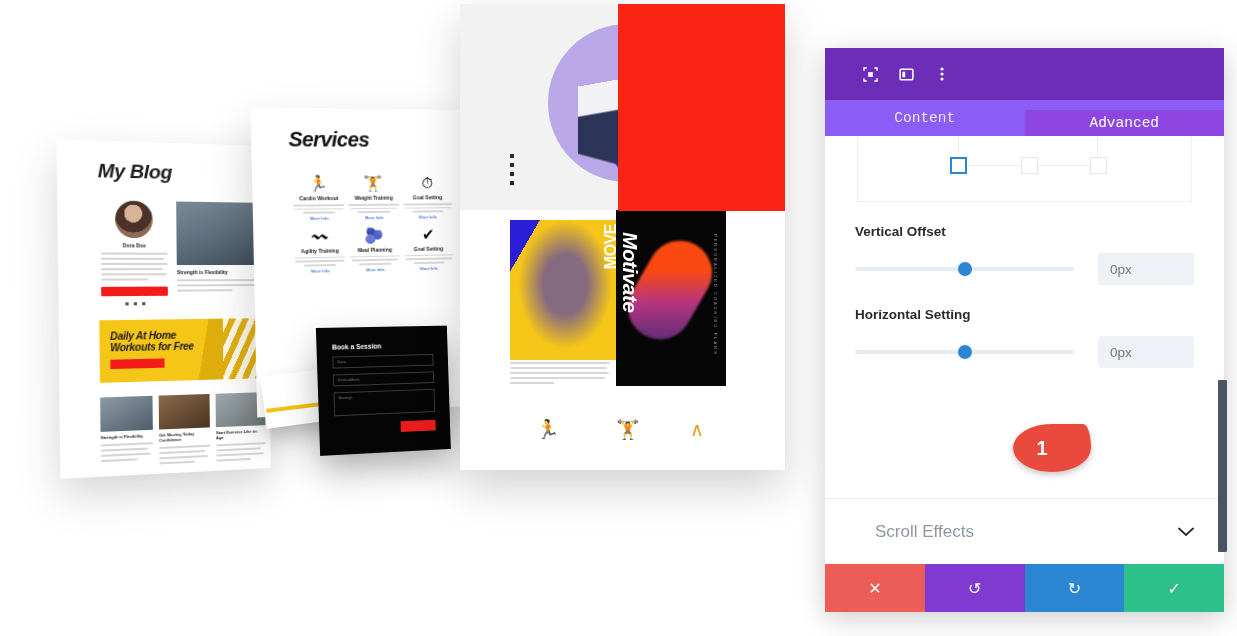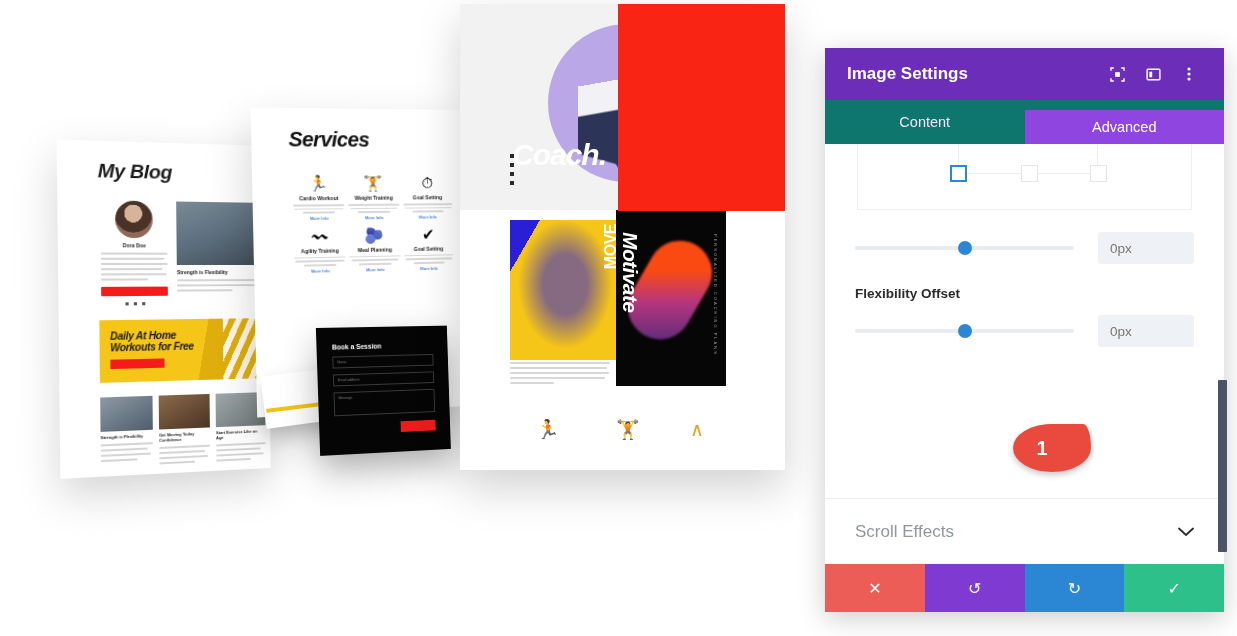--- a/index.html
+++ b/index.html
@@ -134,21 +134,21 @@
   .hero-bot { position: relative; height: 80px; background: #fff; }
   .hb { position: absolute; top: 28px; font-size: 19px; }
   .m-red-strip { position: absolute; left: 618px; top: 4px; width: 167px; height: 207px; background: #fa2415; }
 
   
   .panel { position: absolute; left: 825px; top: 48px; width: 399px; height: 564px;
     background: #fff; box-shadow: 0 6px 26px rgba(0,0,0,.2); display: flex; flex-direction: column; }
   .pz-head { height: 52px; background: #6c2eb9; display: flex; align-items: center; padding: 0 22px; }
   .pz-title { color: #fff; font-size: 17px; font-weight: 600; flex: 1; }
   .pz-ico { width: 26px; height: 26px; display: flex; align-items: center; justify-content: center; margin-left: 10px; cursor: pointer; }
-  .pz-tabs { height: 44px; background: #0f766e; display: flex; }
+  .pz-tabs { height: 36px; background: #8b5cf6; display: flex; font-family: Liberation Mono, monospace; }
   .pz-tab { flex: 1; display: flex; align-items: center; justify-content: center;
     color: #f0e4fb; font-size: 14.5px; cursor: pointer; }
   .pz-tab.active { background: #8f45e0; color: #fff; margin-top: 10px; }
   .pz-body { flex: 1; background: #fff; overflow: hidden; position: relative; padding: 0 30px; }
 
   .posgrid { position: relative; margin: 0 auto; width: 335px; height: 66px; border: 1px solid #efefef; border-top: 0; }
   .pg-inner { position: absolute; left: 100px; top: -34px; width: 140px; height: 64px; border: 1px solid #ededed; border-top: 0; }
   .pg-sq { position: absolute; width: 17px; height: 17px; border: 1px solid #e6e6e6; background: #fff; bottom: -9px; }
   .pg-sq.s1 { left: -9px; border: 2px solid #2b87d4; }
   .pg-sq.s2 { left: 62px; }
@@ -158,21 +158,21 @@
   .f-label { font-size: 13.5px; font-weight: 700; color: #2b2b2b; }
   .f-row { display: flex; align-items: center; margin-top: 14px; gap: 24px; }
   .slider { position: relative; flex: 1; height: 18px; display: flex; align-items: center; }
   .s-track { width: 100%; height: 4px; background: #e7ecf1; border-radius: 2px; }
   .s-knob { position: absolute; width: 14px; height: 14px; border-radius: 50%; background: #2b87d4; left: 50%; margin-left: -7px; cursor: pointer; }
   .f-input { width: 96px; height: 32px; background: #eef1f5; border: 0; border-radius: 3px;
     color: #8a939c; font-size: 13.5px; padding: 0 12px; font-family: "Liberation Sans", sans-serif; }
 
   .pz-sect { position: absolute; left: 0; right: 0; bottom: 0; height: 66px; border-top: 1px solid #ededed;
     display: flex; align-items: center; padding: 0 30px; cursor: pointer; }
-  .pz-sect span { flex: 1; font-size: 17px; color: #8e97a1; }
+  .pz-sect span { flex: 1; font-size: 17px; color: #8e97a1; margin-left: 20px; }
 
   .pz-foot { height: 48px; display: flex; }
   .fb { flex: 1; display: flex; align-items: center; justify-content: center; color: #fff; font-size: 16px; cursor: pointer; }
   .fb.cancel { background: #eb5d56; }
   .fb.undo { background: #7e3ad1; }
   .fb.redo { background: #2b87d4; }
   .fb.save { background: #2ec08b; }
 
   .scrollbar { position: absolute; left: 1218px; top: 380px; width: 9px; height: 172px;
     background: #4a5464; border-radius: 1px; cursor: pointer; }
@@ -354,21 +354,20 @@
       <div class="hero-top">
         <div class="hero-red"></div>
         <div class="hero-circ"></div>
         <div class="hero-blob"></div>
         <div class="hero-fig"></div>
         <div class="hero-para">
           <div class="ln" style="width:100%"></div>
             <div class="ln" style="width:96%"></div>
             <div class="ln" style="width:76%"></div>
         </div>
-        <div class="hero-h2">Coach.</div>
         <div class="hero-soc">
             <i></i>
             <i></i>
             <i></i>
             <i></i>
           </div>
         <div class="hero-cta">
           <span>7 Day Free Trail</span>
         </div>
       </div>
@@ -393,21 +392,20 @@
         <div class="hb" style="left:156px;color:#29a8e0">🏋</div>
         <div class="hb" style="left:230px;color:#e8a020">∧</div>
       </div>
     </div>
     <div class="m-red-strip"></div>
   </div>
 
   <div class="panel">
 
     <div class="pz-head">
-      <div class="pz-title">Image Settings</div>
       <div class="pz-ico">
         <svg width="15" height="15" viewBox="0 0 16 16">
           <path d="M1 4V1h3M15 4V1h-3M1 12v3h3M15 12v3h-3" stroke="#fff" stroke-width="1.5" fill="none"></path>
           <rect x="5.5" y="5.5" width="5" height="5" fill="#fff"></rect>
         </svg>
       </div>
       <div class="pz-ico">
         <svg width="15" height="15" viewBox="0 0 16 16">
           <rect x="1.2" y="2.5" width="13.6" height="11" rx="1" stroke="#fff" stroke-width="1.6" fill="none"></rect>
           <rect x="3.6" y="5" width="3" height="6" fill="#fff"></rect>
@@ -431,31 +429,32 @@
 
       <div class="posgrid">
         <div class="pg-inner">
           <div class="pg-sq s1"></div>
           <div class="pg-sq s2"></div>
           <div class="pg-sq s3"></div>
         </div>
       </div>
 
       <div class="field">
+        <div class="f-label">Vertical Offset</div>
         <div class="f-row">
           <div class="slider">
             <div class="s-track"></div>
             <div class="s-knob"></div>
           </div>
           <input class="f-input" type="text" placeholder="0px" style="">
         </div>
       </div>
 
       <div class="field">
-        <div class="f-label">Flexibility Offset</div>
+        <div class="f-label">Horizontal Setting</div>
         <div class="f-row">
           <div class="slider">
             <div class="s-track"></div>
             <div class="s-knob"></div>
           </div>
           <input class="f-input" type="text" placeholder="0px" style="">
         </div>
       </div>
 
 

